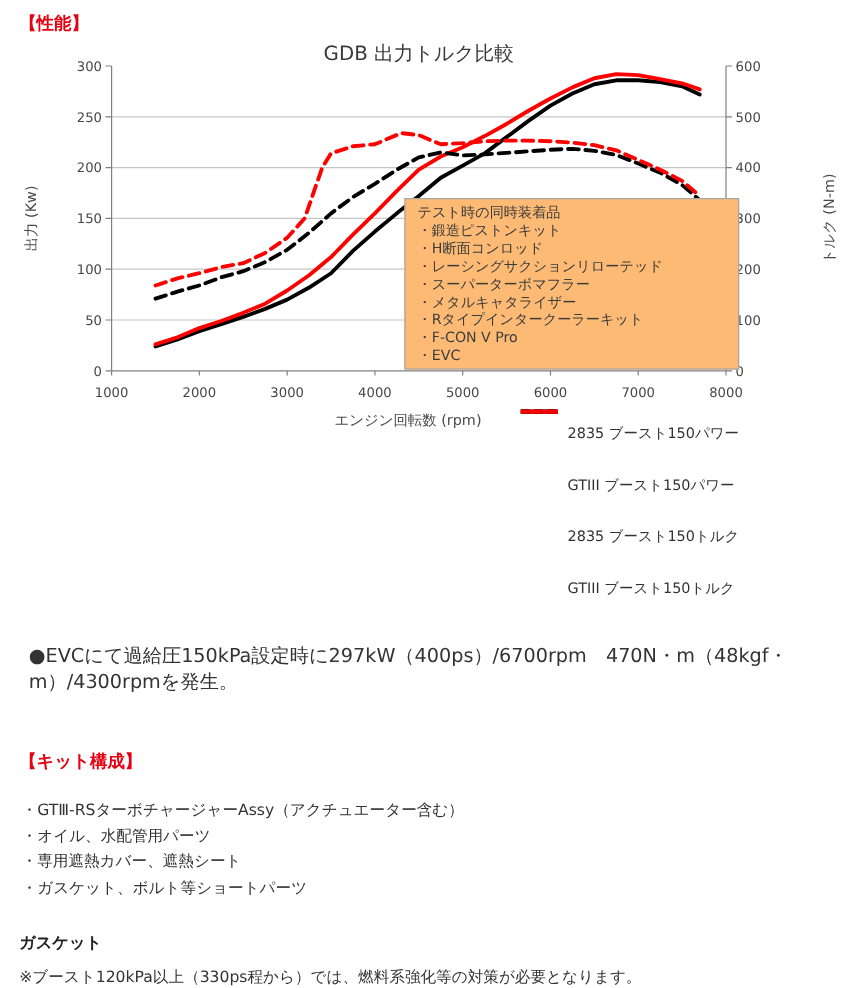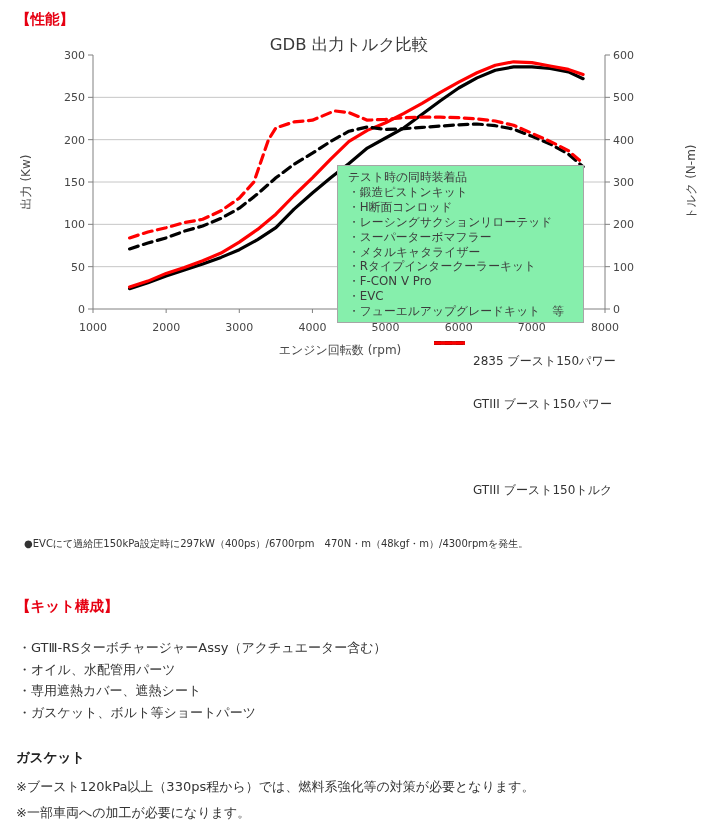--- a/index.html
+++ b/index.html
@@ -20,44 +20,44 @@
     height:500px;
     margin-top:2px;
   }
   .chart-wrap svg{position:absolute;left:0;top:0;}
   .chart-title{font-size:16.5px;fill:#3a3a3a;}
   .axis-label{font-size:12px;fill:#4a4a4a;}
   .tick-label{font-size:11px;fill:#464646;}
   .annotation-box{
     position:absolute;
     left:337px;top:134px;
-    width:247px;
+    width:279px;
     box-sizing:border-box;
-    background:#86efac;
+    background:#fdba74;
     border:1px solid #a6a6a6;
     padding:4px 8px 3px 10px;
     font-size:11.8px;
     line-height:14.9px;
     color:#3c3c3c;
   }
   .legend{
     position:absolute;
     left:433px;top:309px;
     width:270px;
   }
   .legend-row{
     height:43px;
     display:flex;
     align-items:center;
     gap:10px;
   }
   .legend-label{font-size:12px;color:#333;white-space:nowrap;margin-left:40px;}
   .result-note{
     margin:6px 0 0 24px;
-    font-size:10px;
+    font-size:16px;
     color:#333;
   }
   .kit-heading{margin:46px 16px 0 16px;}
   .kit-list{margin:21px 0 0 18px;font-size:13px;line-height:21.5px;}
   .cautions-heading{
     margin:26px 0 0 16px;
     font-size:13.5px;
     font-weight:bold;
     color:#222;
   }
@@ -141,40 +141,40 @@
   <div class="annotation-box">
     <div>テスト時の同時装着品</div>
     <div class="ann-item">・鍛造ピストンキット</div>
     <div class="ann-item">・H断面コンロッド</div>
     <div class="ann-item">・レーシングサクションリローテッド</div>
     <div class="ann-item">・スーパーターボマフラー</div>
     <div class="ann-item">・メタルキャタライザー</div>
     <div class="ann-item">・Rタイプインタークーラーキット</div>
     <div class="ann-item">・F-CON V Pro</div>
     <div class="ann-item">・EVC</div>
-    <div class="ann-item">・フューエルアップグレードキット　等</div>
   </div>
 
   <div class="legend">
     <div class="legend-row">
       <svg width="33" height="6">
           <line x1="1" y1="3" x2="32" y2="3" stroke-width="3.4" stroke="#000000"></line>
         </svg>
       <span class="legend-label">2835 ブースト150パワー</span>
     </div>
     <div class="legend-row">
       <svg width="33" height="6">
           <line x1="1" y1="3" x2="32" y2="3" stroke-width="3.4" stroke="#ff0000"></line>
         </svg>
       <span class="legend-label">GTIII ブースト150パワー</span>
     </div>
     <div class="legend-row">
       <svg width="33" height="6">
           <line x1="1" y1="3" x2="32" y2="3" stroke-width="3.4" stroke-dasharray="7 4" stroke="#000000"></line>
         </svg>
+      <span class="legend-label">2835 ブースト150トルク</span>
     </div>
     <div class="legend-row">
       <svg width="33" height="6">
           <line x1="1" y1="3" x2="32" y2="3" stroke-width="3.4" stroke-dasharray="7 4" stroke="#ff0000"></line>
         </svg>
       <span class="legend-label">GTIII ブースト150トルク</span>
     </div>
   </div>
 </div>
 

